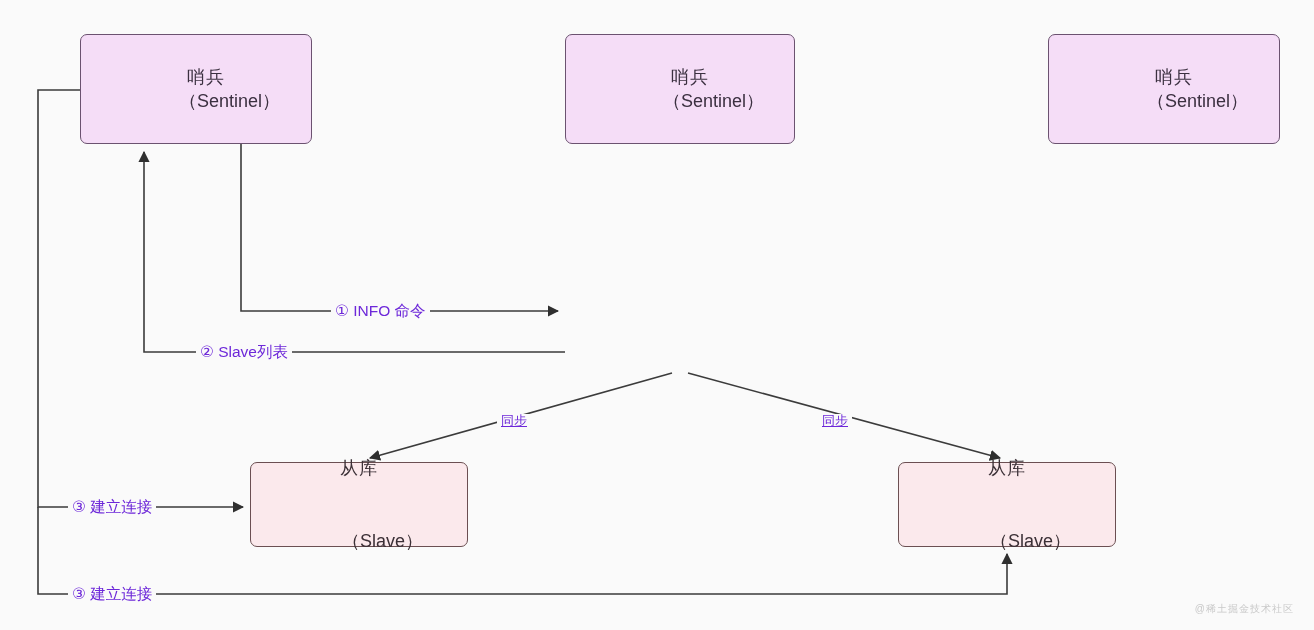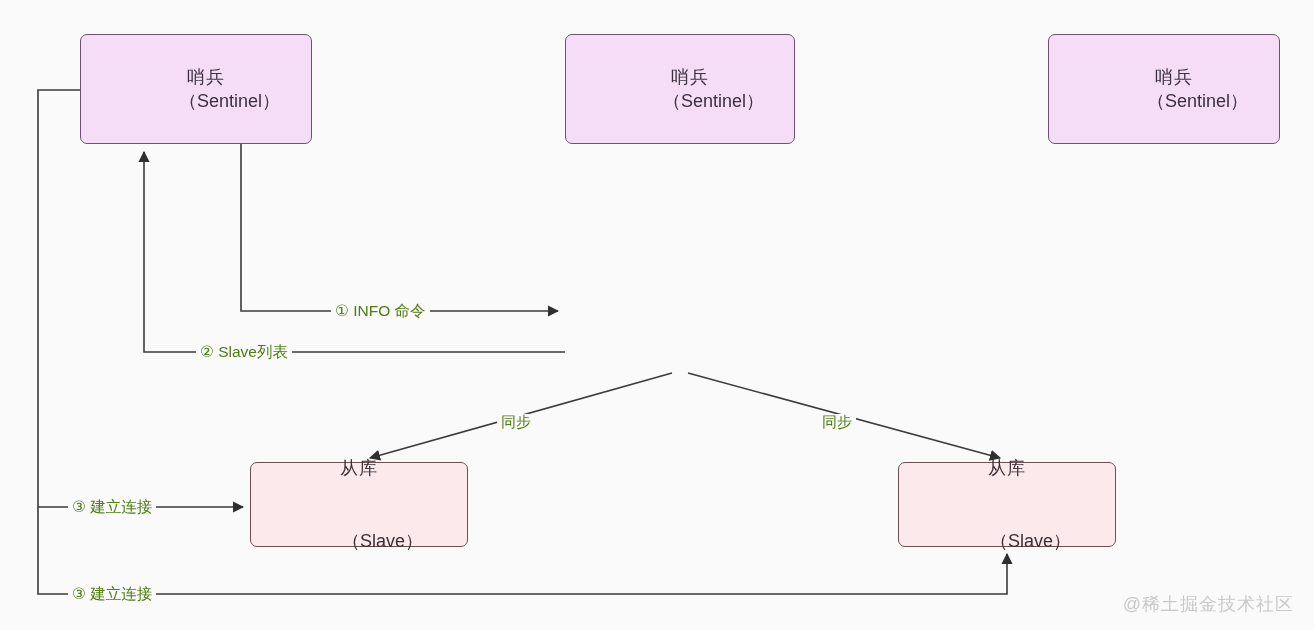--- a/index.html
+++ b/index.html
@@ -42,33 +42,33 @@
     font-size: 18px;
     margin-left: 47px;
   }
   .sentinel { background: #f5ddf7; border-color: #6b5270; color: #3b3040; padding-left: 20px; }
   .master   { background: #fccfd3; border-color: #6b4f52; color: #3b3036; }
   .slave    { background: #fbe9ec; border-color: #6b4f52; color: #3b3036; gap: 48px; }
 
   .edge-label {
     position: absolute;
     font-size: 15.5px;
-    color: #4d7c0f;
+    color: #6d28d9;
     background: #fafafa;
     padding: 0 4px;
     white-space: nowrap;
     line-height: 1;
   }
-  .edge-label.sync { font-size: 15px; }
+  .edge-label.sync { font-size: 13px; text-decoration: underline; }
 
   .watermark {
     position: absolute;
     right: 20px;
     bottom: 14px;
-    font-size: 18px;
+    font-size: 10px;
     color: #c9c9c9;
     letter-spacing: 1px;
     white-space: nowrap;
     text-align: center;
   }
 </style>
 </head>
 <body>
 
 <div id="canvas">

